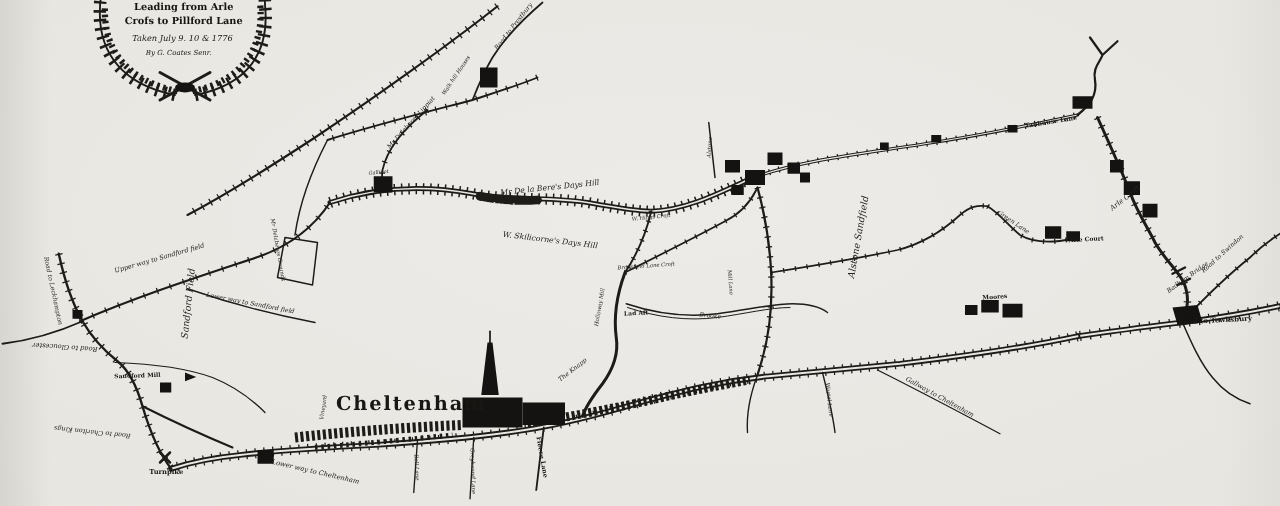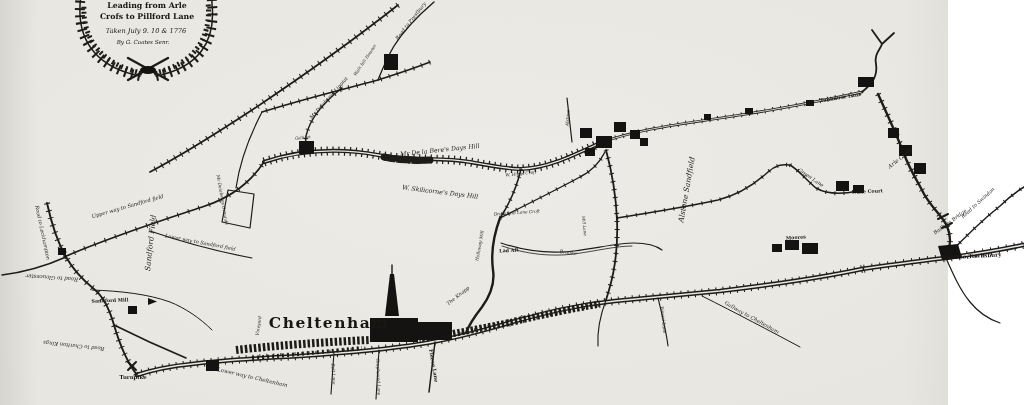--- a/index.html
+++ b/index.html
@@ -1,18 +1,18 @@
 <!DOCTYPE html>
 <html><head>
 <meta charset="utf-8">
 <style>
   html,body{margin:0;padding:0;}
   body{width:1024px;height:405px;overflow:hidden;}
   #paper{
-    position:relative;width:948px;height:405px;
+    position:relative;width:1024px;height:405px;
     background:
       linear-gradient(90deg, rgba(110,108,100,.14), rgba(0,0,0,0) 4%),
       linear-gradient(270deg, rgba(140,138,130,.08), rgba(0,0,0,0) 5%),
       radial-gradient(1300px 560px at 52% 42%, #edebe7 0%, #e8e6e1 55%, #e0ded7 100%);
   }
   svg{display:block;}
   .rd{fill:none;stroke:#1d1c19;stroke-linecap:round;stroke-linejoin:round;}
   .core{fill:none;stroke:#e9e7e2;stroke-linecap:round;stroke-linejoin:round;}
   .tk{fill:none;stroke:#1d1c19;}
   .bld{fill:#141311;stroke:none;}

